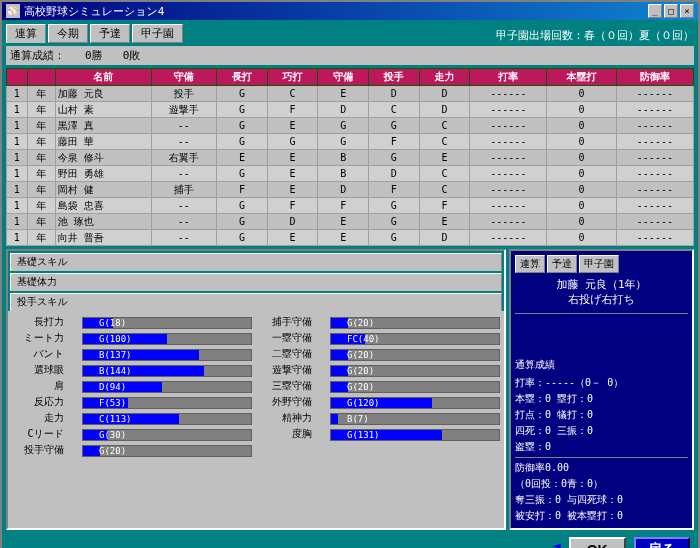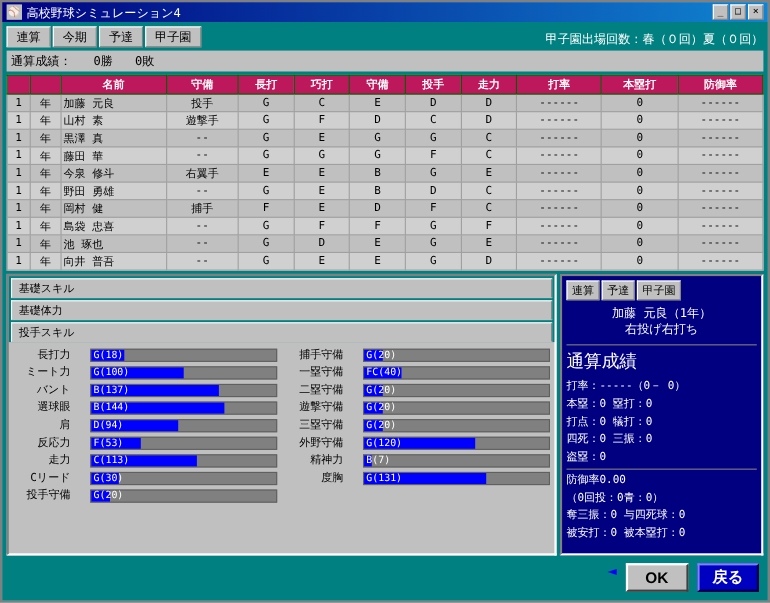--- a/index.html
+++ b/index.html
@@ -189,21 +189,21 @@
       height: 100%;
       background: #0000ff;
       position: absolute;
       left: 0; top: 0;
     }
     .skill-value {
       position: relative;
       z-index: 1;
       font-size: 9px;
       color: white;
-      padding-left: 2px;
+      padding-left: 16px;
       white-space: nowrap;
     }
     .right-panel {
       background: #000080;
       border: 2px solid;
       border-color: #808080 #fff #fff #808080;
       width: 185px;
       display: flex;
       flex-direction: column;
       padding: 4px;
@@ -227,22 +227,23 @@
     .player-info {
       text-align: center;
       margin-bottom: 4px;
       font-size: 11px;
     }
     .stats-section {
       font-size: 10px;
       line-height: 1.6;
     }
     .stats-section-title {
-      font-size: 16px;
+      font-size: 10px;
       margin-bottom: 2px;
+      margin-top: 41px;
     }
     .bottom-buttons {
       display: flex;
       justify-content: flex-end;
       gap: 8px;
       padding: 4px;
       background: #008080;
     }
     .btn-ok {
       background: #c0c0c0;

